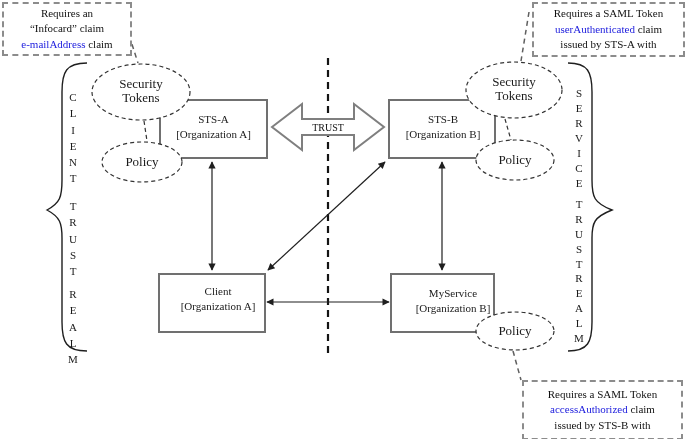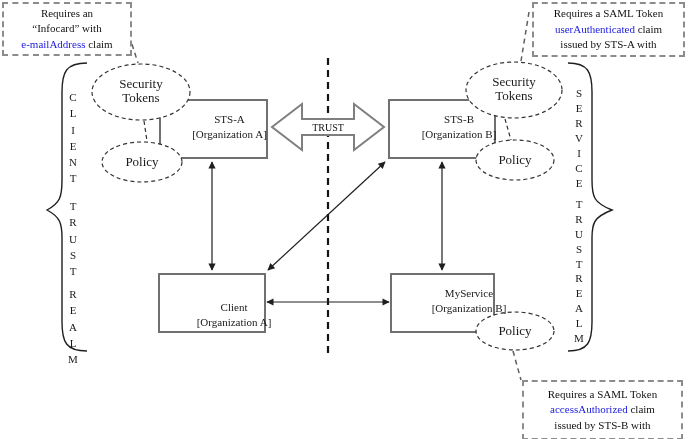--- a/index.html
+++ b/index.html
@@ -8,21 +8,21 @@
     font-family:Liberation Serif, serif;color:#111;
   }
   #canvas svg{position:absolute;left:0;top:0;}
   .callout{
     position:absolute;border:2px dashed #8c8c8c;background:#fff;
     display:flex;flex-direction:column;align-items:center;justify-content:center;
     font-size:11px;line-height:15.5px;text-align:center;z-index:3;
   }
   .claim{color:#2121de;}
   .boxlabel{
-    position:absolute;font-size:11px;line-height:15px;text-align:center;z-index:2;color:#1a1a1a;padding-left:16px;
+    position:absolute;font-size:11px;line-height:15px;text-align:center;z-index:2;color:#1a1a1a;
   }
   .elabel{
     position:absolute;transform:translate(-50%,-50%);font-size:13px;line-height:14px;
     text-align:center;z-index:2;white-space:nowrap;color:#1a1a1a;
   }
   .trustlabel{
     position:absolute;transform:translate(-50%,-50%);font-size:10px;z-index:2;color:#111;
   }
   .vword{
     position:absolute;font-size:11px;text-align:center;width:14px;
@@ -68,21 +68,21 @@
     <ellipse cx="514" cy="90" rx="48" ry="28" fill="#fff" stroke="#333" stroke-width="1.2" stroke-dasharray="4 3"></ellipse>
     <ellipse cx="515" cy="160" rx="39" ry="20" fill="#fff" stroke="#333" stroke-width="1.2" stroke-dasharray="4 3"></ellipse>
     <ellipse cx="515" cy="331" rx="39" ry="19" fill="#fff" stroke="#333" stroke-width="1.2" stroke-dasharray="4 3"></ellipse>
 
     <line x1="144" y1="121" x2="147" y2="141" stroke="#333" stroke-width="1.2" stroke-dasharray="4 3"></line>
     <line x1="505" y1="119" x2="511" y2="140" stroke="#333" stroke-width="1.2" stroke-dasharray="4 3"></line>
   </svg>
 
   <div class="callout" style="left:2px;top:2px;width:126px;height:50px;">
     <div>Requires an</div>
-    <div>“Infocard” with</div>
+    <div>“Infocard” claim</div>
     <div><span class="claim" style="color: rgb(33, 33, 222);">e-mailAddress</span>
       <span>claim</span></div>
   </div>
 
   <div class="callout" style="left:532px;top:2px;width:149px;height:51px;">
     <div>Requires a SAML Token</div>
     <div><span class="claim" style="color: rgb(33, 33, 222);">userAuthenticated</span>
       <span>claim</span></div>
     <div>issued by STS-A with</div>
   </div>
@@ -95,21 +95,21 @@
   </div>
 
   <div class="boxlabel" style="left:160px;top:112px;width:107px;">
     <div>STS-A</div>
     <div>[Organization A]</div>
   </div>
   <div class="boxlabel" style="left:389px;top:112px;width:108px;">
     <div>STS-B</div>
     <div>[Organization B]</div>
   </div>
-  <div class="boxlabel" style="left:159px;top:300px;width:118px;">
+  <div class="boxlabel" style="left:159px;top:284px;width:118px;">
     <div>Client</div>
     <div>[Organization A]</div>
   </div>
   <div class="boxlabel" style="left:391px;top:286px;width:124px;">
     <div>MyService</div>
     <div>[Organization B]</div>
   </div>
 
   <div class="elabel" style="left:141px;top:91px;">
     <div>Security</div>

